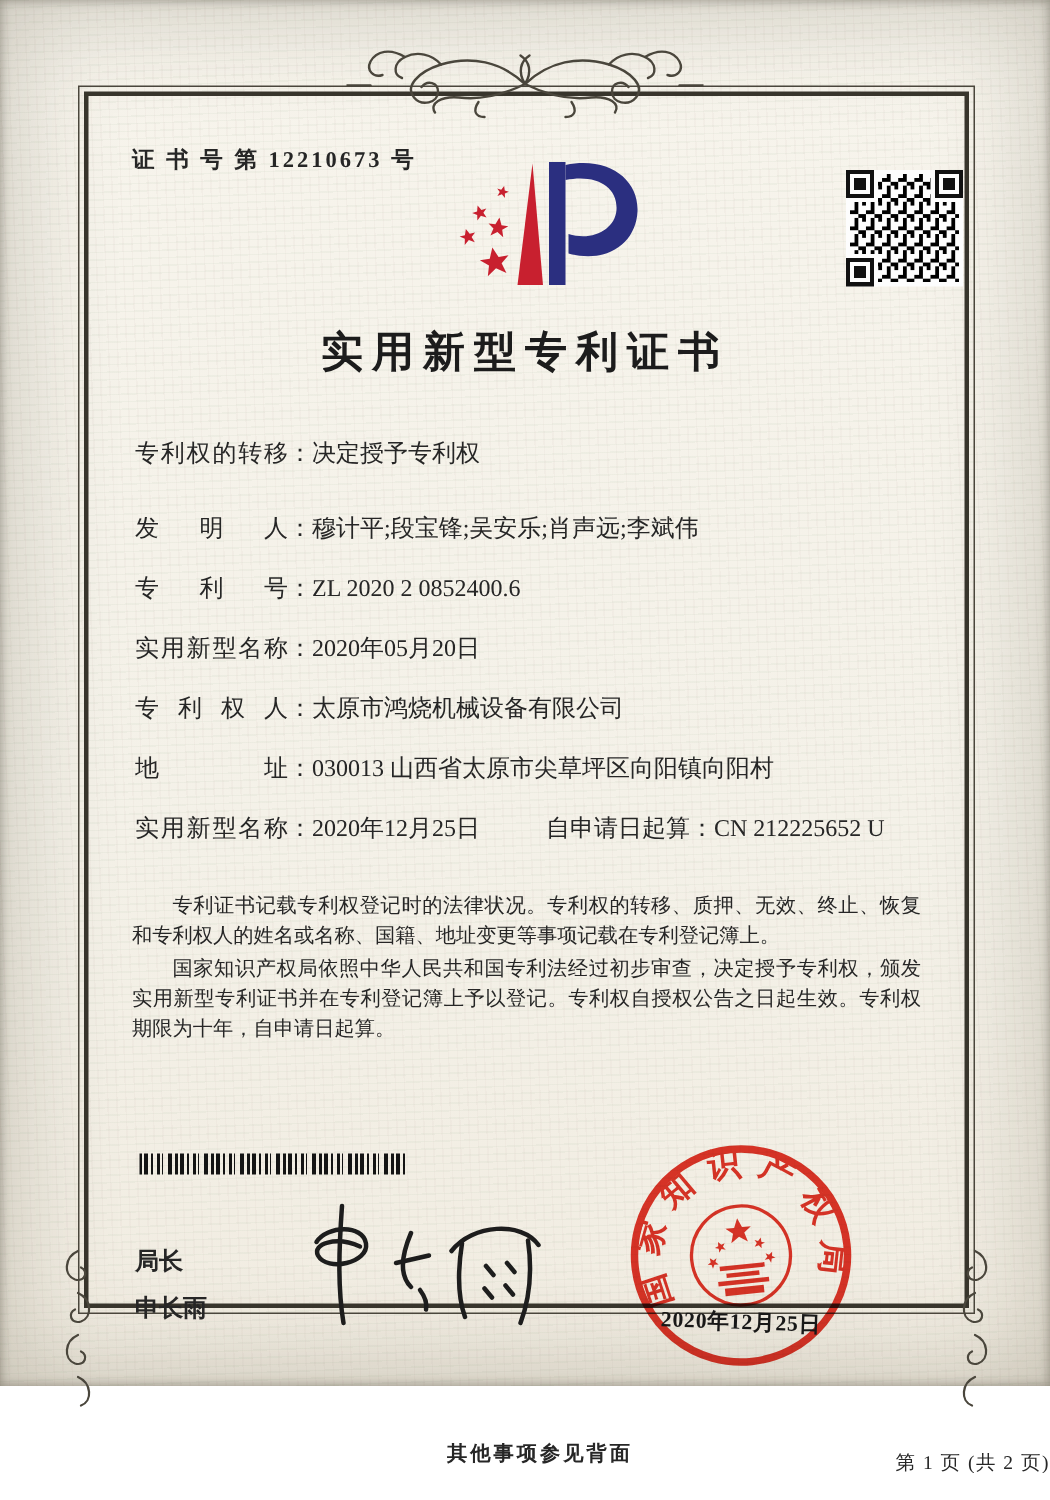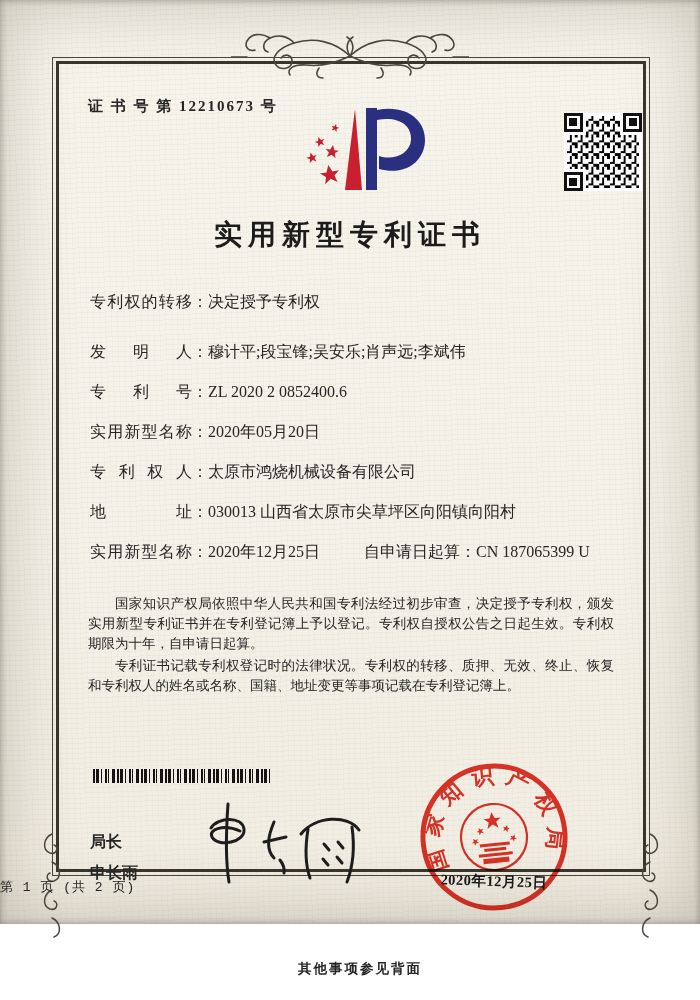--- a/index.html
+++ b/index.html
@@ -23,21 +23,21 @@
   .pair2{margin-left:44px;}
   .paras{position:absolute;left:88px;right:86px;top:594px;font-size:13.5px;line-height:20px;text-align:justify;}
   .paras p{margin:0 0 2px 0;text-indent:2em;}
   .barcode{position:absolute;left:93px;top:769px;width:178px;height:14px;
     background:repeating-linear-gradient(90deg,#141414 0 2px,rgba(0,0,0,0) 2px 3px,#141414 3px 6px,rgba(0,0,0,0) 6px 8px,#141414 8px 9px,rgba(0,0,0,0) 9px 12px,#141414 12px 14px,rgba(0,0,0,0) 14px 15px,#141414 15px 16px,rgba(0,0,0,0) 16px 19px,#141414 19px 22px,rgba(0,0,0,0) 22px 24px);}
   .officer{position:absolute;left:90px;top:826px;font-size:16px;line-height:31px;font-weight:600;}
   .signature{position:absolute;left:198px;top:798px;}
   .seal{position:absolute;left:415px;top:758px;width:158px;height:158px;}
   .seal svg{mix-blend-mode:multiply;opacity:.92;transform:rotate(-6deg);}
   .seal-date{position:absolute;left:12px;top:114px;width:134px;text-align:center;font-size:14.5px;font-weight:700;color:#181818;letter-spacing:0.5px;transform:rotate(2deg);}
-  .page-num{position:absolute;left:0;right:0;top:878px;text-align:left;font-size:13px;letter-spacing:1px;font-family:Liberation Mono, monospace;}
+  .page-num{position:absolute;left:0;right:0;top:966px;text-align:right;font-size:13px;letter-spacing:1px;}
   .back-note{position:absolute;left:0;right:0;top:960px;text-align:center;font-size:13.5px;letter-spacing:2px;font-weight:600;padding-left:20px;}
   .flourish-top{position:absolute;left:231px;top:20px;}
   .vine{position:absolute;top:824px;}
   .vine.l{left:39px;} .vine.r{right:37px;transform:scaleX(-1);}
 </style>
 </head>
 <body>
 
 <svg width="0" height="0" style="position:absolute" aria-hidden="true">
   <defs>
@@ -124,26 +124,26 @@
 
   <div class="title">实用新型专利证书</div>
 
   <div class="fields">
     <div class="row first"><span class="label">专利权的转移</span><span>：</span><span>决定授予专利权</span></div>
     <div class="row"><span class="label">发明人</span><span>：</span><span>穆计平;段宝锋;吴安乐;肖声远;李斌伟</span></div>
     <div class="row"><span class="label">专利号</span><span>：</span><span>ZL 2020 2 0852400.6</span></div>
     <div class="row"><span class="label">实用新型名称</span><span>：</span><span>2020年05月20日</span></div>
     <div class="row"><span class="label">专利权人</span><span>：</span><span>太原市鸿烧机械设备有限公司</span></div>
     <div class="row"><span class="label">地址</span><span>：</span><span>030013 山西省太原市尖草坪区向阳镇向阳村</span></div>
-    <div class="row"><span class="label">实用新型名称</span><span>：</span><span>2020年12月25日</span><span class="pair2"><span>自申请日起算</span><span>：</span><span>CN 187065399 U</span></span></div>
+    <div class="row"><span class="label">实用新型名称</span><span>：</span><span>2020年12月25日</span><span class="pair2"><span>自申请日起算</span><span>：</span><span>CN 212225652 U</span></span></div>
   </div>
 
   <div class="paras">
+    <p>专利证书记载专利权登记时的法律状况。专利权的转移、质押、无效、终止、恢复和专利权人的姓名或名称、国籍、地址变更等事项记载在专利登记簿上。</p>
     <p>国家知识产权局依照中华人民共和国专利法经过初步审查，决定授予专利权，颁发实用新型专利证书并在专利登记簿上予以登记。专利权自授权公告之日起生效。专利权期限为十年，自申请日起算。</p>
-    <p>专利证书记载专利权登记时的法律状况。专利权的转移、质押、无效、终止、恢复和专利权人的姓名或名称、国籍、地址变更等事项记载在专利登记簿上。</p>
   </div>
 
   <div class="barcode"></div>
 
   <div class="officer">
     <div>局长</div>
     <div>申长雨</div>
   </div>
 
   <svg class="signature" width="175" height="92" viewBox="0 0 175 92">

